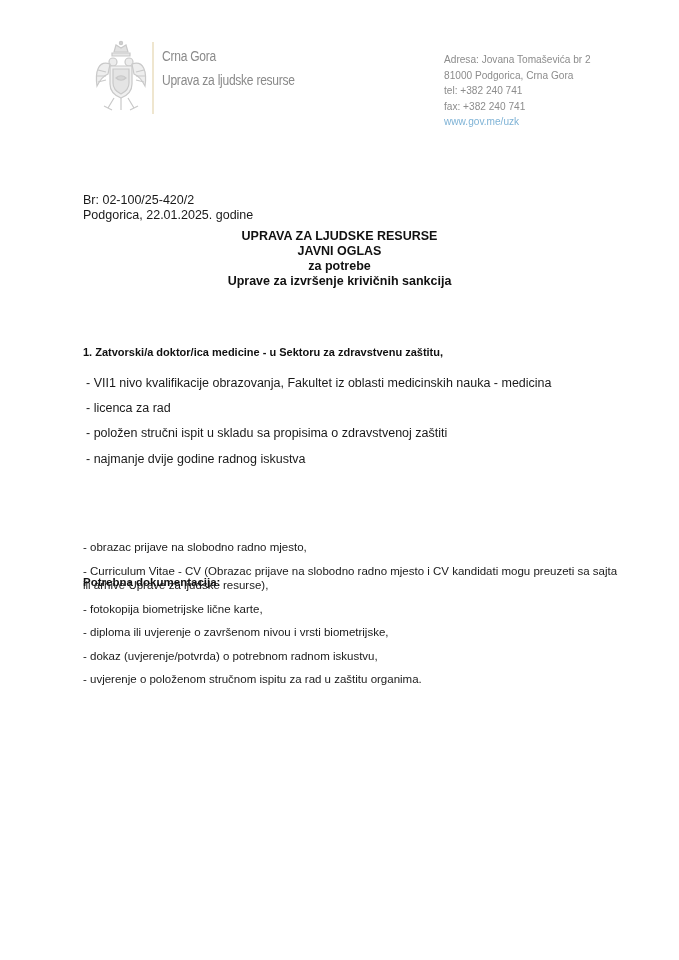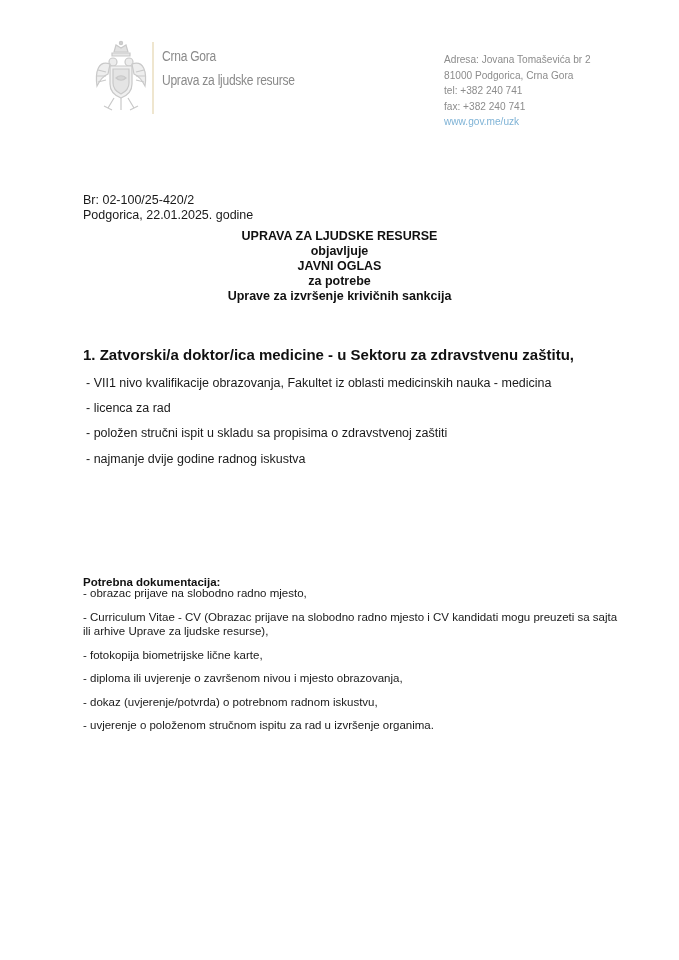--- a/index.html
+++ b/index.html
@@ -108,21 +108,21 @@
       line-height: 15px;
       color: #111111;
     }
     .title-block div { white-space: nowrap; }
     
     .position-title {
       position: absolute;
       left: 83px;
       top: 346px;
       font-weight: bold;
-      font-size: 15px;
+      font-size: 11px;
       color: #111111;
       white-space: nowrap;
     }
     .req-list {
       position: absolute;
       left: 86px;
       top: 375px;
       margin: 0;
       padding: 0;
       list-style: none;
@@ -140,21 +140,21 @@
       left: 83px;
       top: 576px;
       font-weight: bold;
       font-size: 11.5px;
       color: #111111;
       white-space: nowrap;
     }
     .docs-list {
       position: absolute;
       left: 83px;
-      top: 586px;
+      top: 540px;
       width: 540px;
       margin: 0;
       padding: 0;
       list-style: none;
       font-size: 11.5px;
       color: #1a1a1a;
     }
     .docs-list li {
       line-height: 14px;
       margin-bottom: 9.5px;
@@ -203,37 +203,36 @@
     <span class="line web">www.gov.me/uzk</span>
   </div>
 
   <div class="reference">
     <div>Br: 02-100/25-420/2</div>
     <div>Podgorica, 22.01.2025. godine</div>
   </div>
 
   <div class="title-block">
     <div>UPRAVA ZA LJUDSKE RESURSE</div>
-    <div>objavljuje</div>
     <div>JAVNI OGLAS</div>
     <div>za potrebe</div>
     <div>Uprave za izvršenje krivičnih sankcija</div>
   </div>
 
   <div class="position-title">1. Zatvorski/a doktor/ica medicine - u Sektoru za zdravstvenu zaštitu,</div>
   <ul class="req-list">
     <li>- VII1 nivo kvalifikacije obrazovanja, Fakultet iz oblasti medicinskih nauka - medicina</li>
     <li>- licenca za rad</li>
     <li>- položen stručni ispit u skladu sa propisima o zdravstvenoj zaštiti</li>
     <li>- najmanje dvije godine radnog iskustva</li>
   </ul>
 
   <div class="docs-heading">Potrebna dokumentacija:</div>
   <ul class="docs-list">
     <li class="first">- obrazac prijave na slobodno radno mjesto,</li>
     <li>- Curriculum Vitae - CV (Obrazac prijave na slobodno radno mjesto i CV kandidati mogu preuzeti sa sajta ili arhive Uprave za ljudske resurse),</li>
     <li>- fotokopija biometrijske lične karte,</li>
-    <li>- diploma ili uvjerenje o završenom nivou i mjesto obrazovanja,</li>
+    <li>- diploma ili uvjerenje o završenom nivou i vrsti biometrijske,</li>
     <li>- dokaz (uvjerenje/potvrda) o potrebnom radnom iskustvu,</li>
-    <li>- uvjerenje o položenom stručnom ispitu za rad u izvršenje organima.</li>
+    <li>- uvjerenje o položenom stručnom ispitu za rad u zaštitu organima.</li>
   </ul>
 
 </div>
 
 </body></html>

